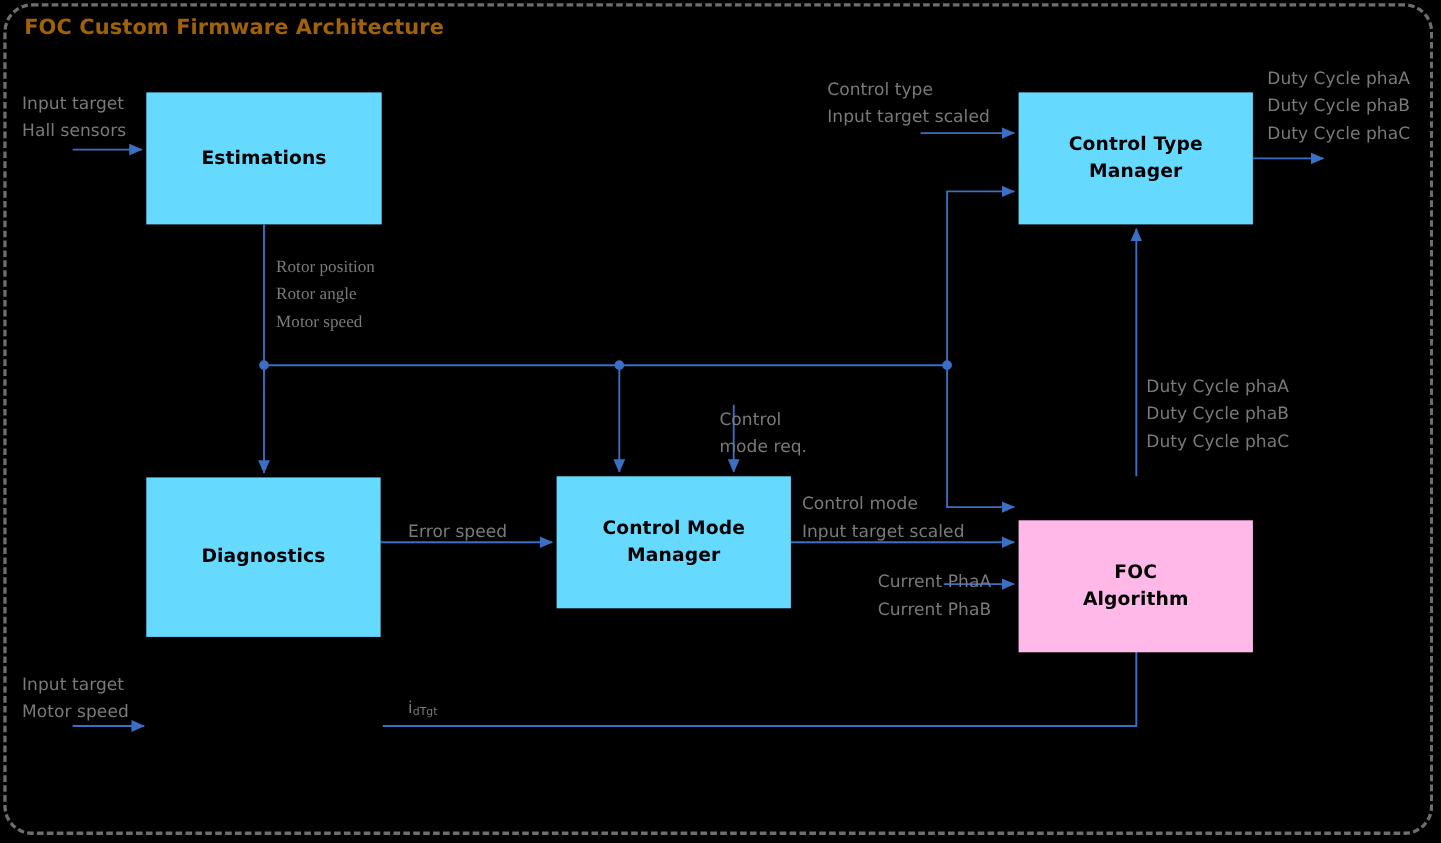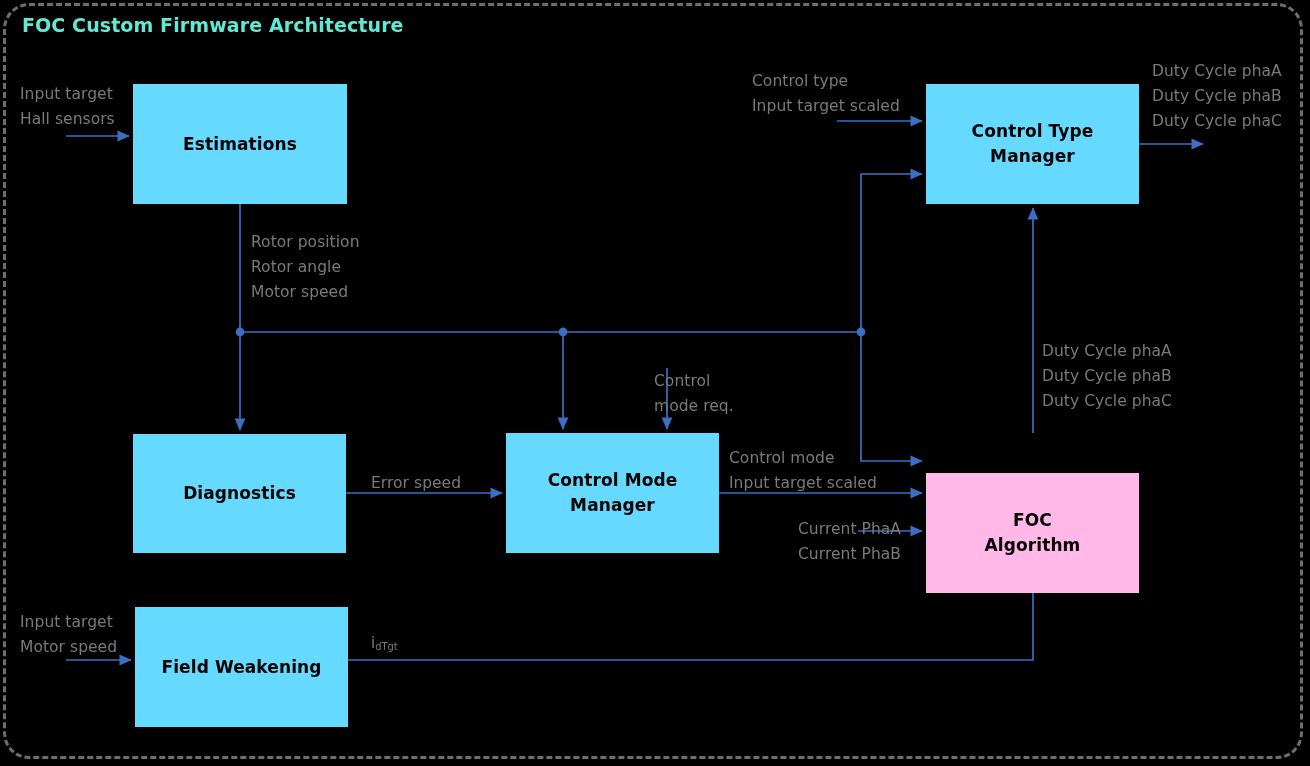--- a/index.html
+++ b/index.html
@@ -25,21 +25,21 @@
     border-radius: 26px;
     box-sizing: border-box;
     pointer-events: none;
   }
   #diagram-title {
     position: absolute;
     left: 22px;
     top: 14px;
     font-size: 19px;
     font-weight: bold;
-    color: #5eead4;
+    color: #a16207;
     letter-spacing: 0.1px;
     white-space: nowrap;
   }
   .node {
     position: absolute;
     box-sizing: border-box;
     display: flex;
     align-items: center;
     justify-content: center;
     text-align: center;
@@ -131,42 +131,39 @@
 
   <div class="node cyan" style="left:133px; top:84px; width:214px; height:120px;">
     <span>Estimations</span>
   </div>
 
   <div class="node cyan" style="left:926px; top:84px; width:213px; height:120px; white-space:pre-line;">
     <span>Control Type
 Manager</span>
   </div>
 
-  <div class="node cyan" style="left:133px; top:434px; width:213px; height:119px;">
+  <div class="node cyan" style="left:133px; top:434px; width:213px; height:145px;">
     <span>Diagnostics</span>
   </div>
 
   <div class="node cyan" style="left:506px; top:433px; width:213px; height:120px; white-space:pre-line;">
     <span>Control Mode
 Manager</span>
   </div>
 
   <div class="node pink" style="left:926px; top:433px; width:213px; height:120px; white-space:pre-line;margin-top:40px;">
     <span>FOC
 Algorithm</span>
   </div>
 
-  <div class="node cyan" style="left:135px; top:607px; width:213px; height:120px;">
-    <span>Field Weakening</span>
-  </div>
 
   <div class="edge-label" style="left:20px;  top:82px;">Input target
 Hall sensors</div>
 
-  <div class="edge-label" style="left:251px; top:230px;">Rotor position
+  <div class="edge-label" style="left:251px; top:230px;font-family:Liberation Serif, serif;">Rotor position
 Rotor angle
 Motor speed</div>
 
   <div class="edge-label" style="left:752px; top:69px;">Control type
 Input target scaled</div>
 
   <div class="edge-label" style="left:1152px; top:59px;">Duty Cycle phaA
 Duty Cycle phaB
 Duty Cycle phaC</div>
 

